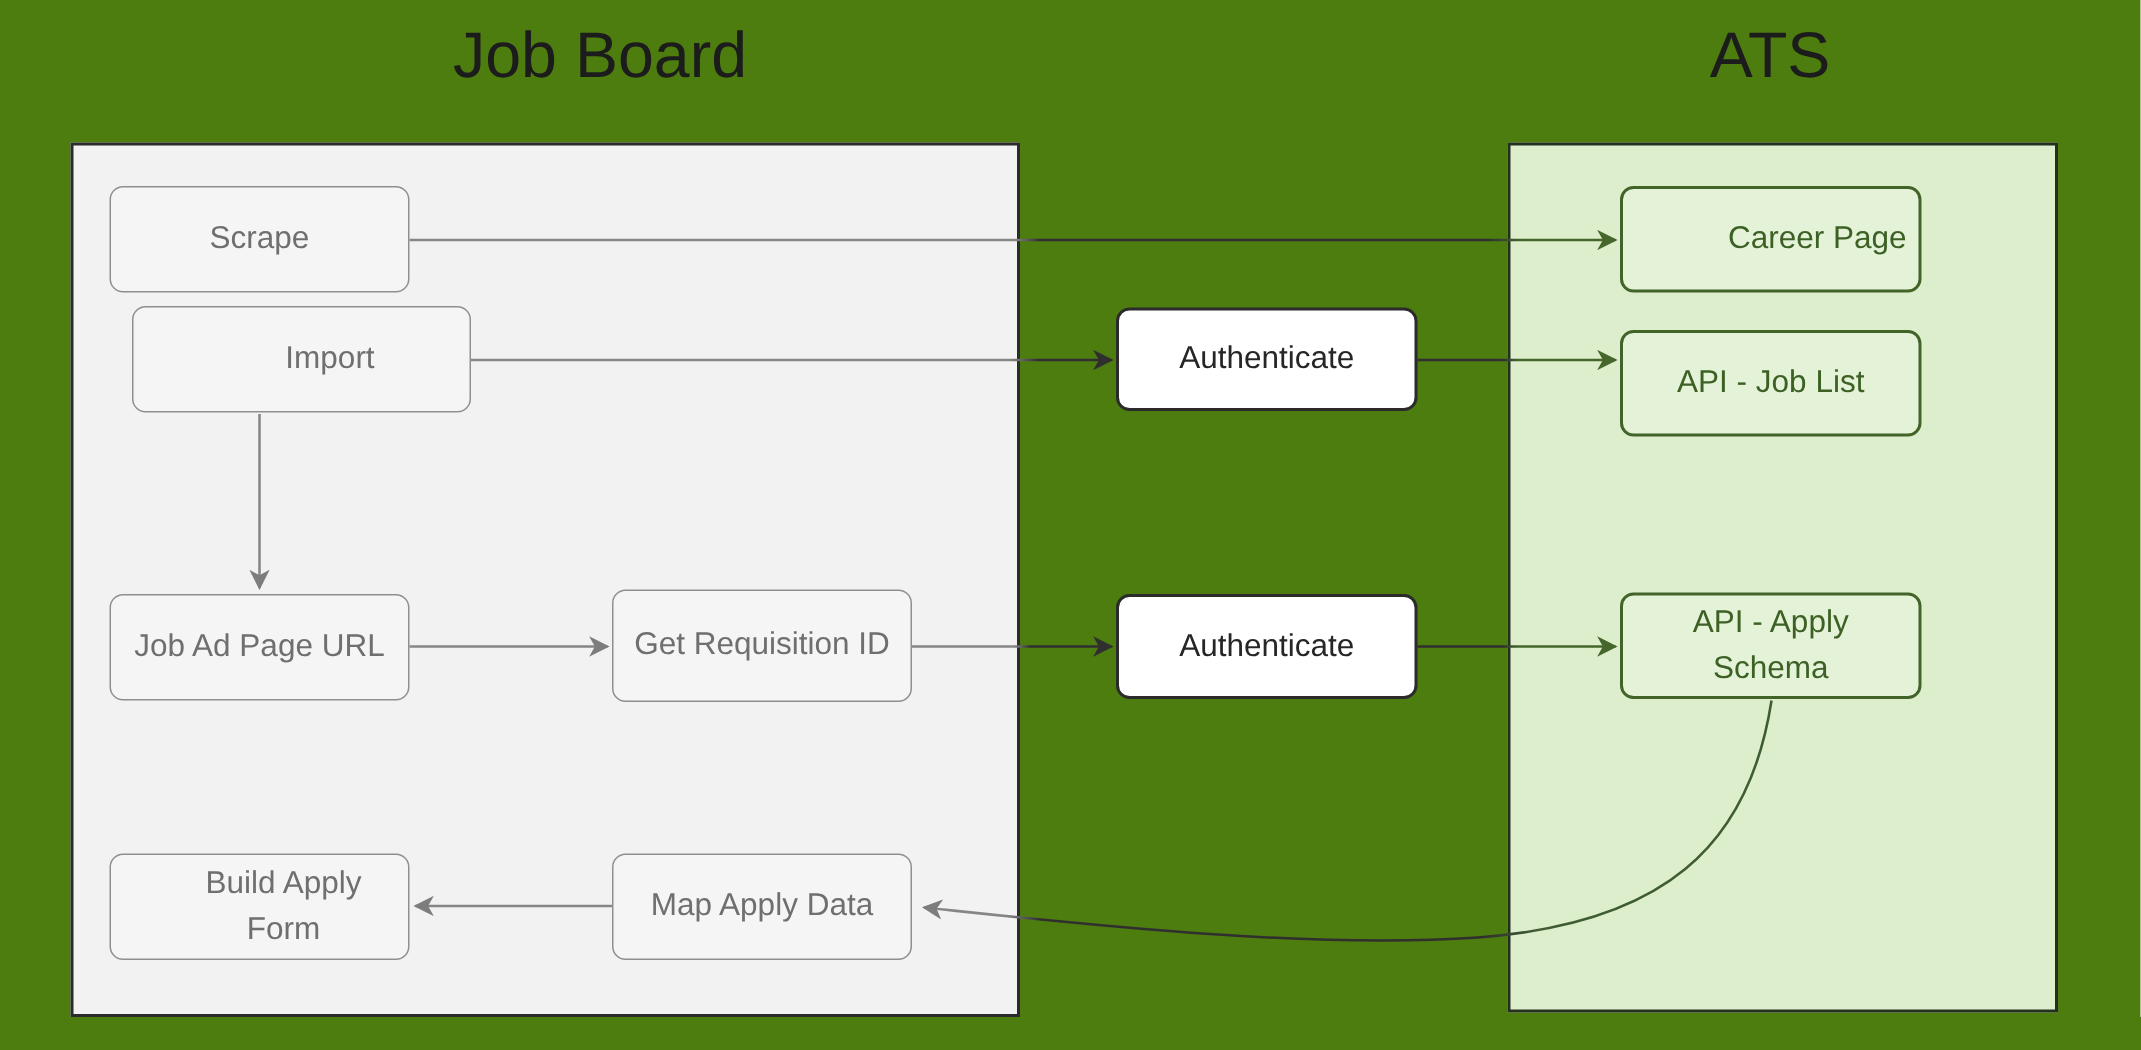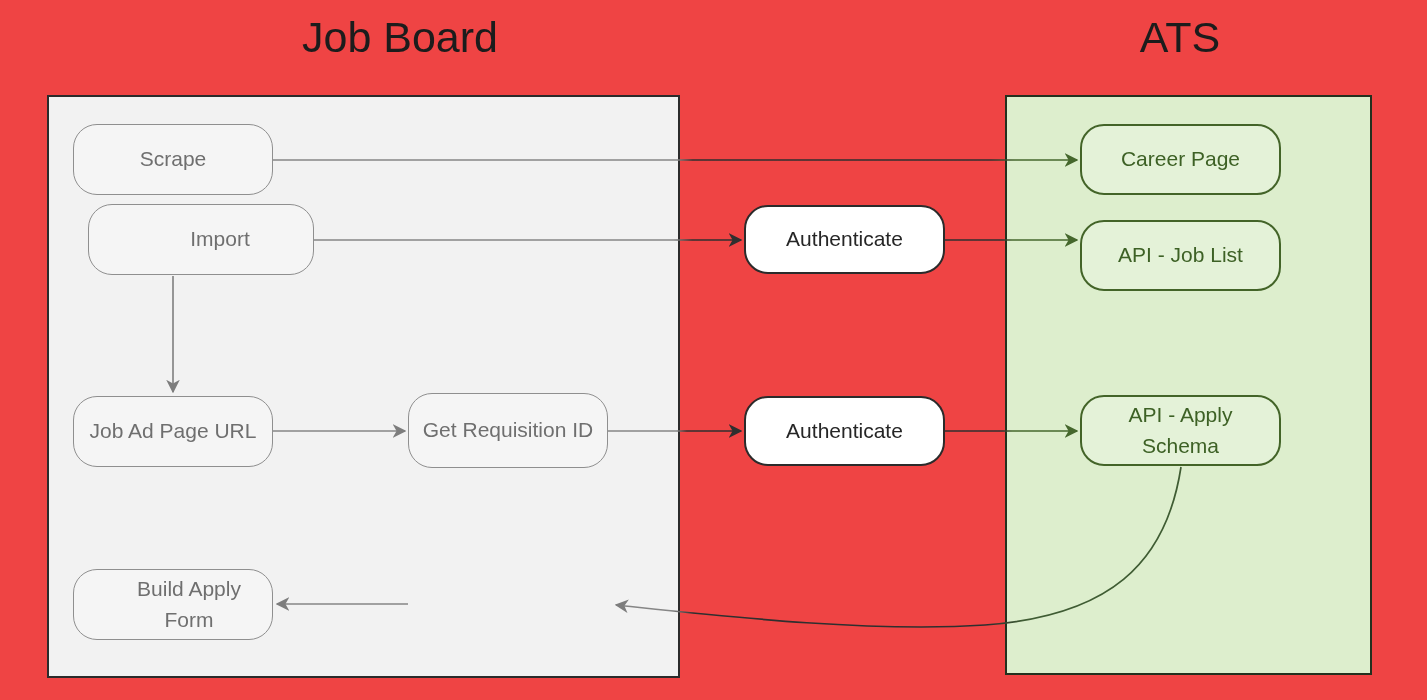--- a/index.html
+++ b/index.html
@@ -5,21 +5,21 @@
   html, body {
     margin: 0;
     padding: 0;
     background: #ffffff;
     font-family: "Liberation Sans", sans-serif;
   }
   .canvas {
     position: relative;
     width: 1427px;
     height: 700px;
-    background: #ef4444;
+    background: #4d7c0f;
     overflow: hidden;
   }
   .section-title {
     position: absolute;
     text-align: center;
     font-size: 43px;
     font-weight: 400;
     color: #1c1c1c;
     line-height: 1.2;
   }
@@ -44,21 +44,21 @@
   svg.edges {
     position: absolute;
     left: 0; top: 0;
     width: 1427px; height: 700px;
     pointer-events: none;
   }
 
   .node {
     position: absolute;
     box-sizing: border-box;
-    border-radius: 24px;
+    border-radius: 9px;
     display: flex;
     align-items: center;
     justify-content: center;
     text-align: center;
     font-size: 21px;
     line-height: 1.45;
     padding: 4px 8px;
   }
   .node-gray {
     background: #f5f5f5;
@@ -78,21 +78,21 @@
 
   
   #node-scrape            { left: 73px;   top: 124px; width: 200px; height: 71px; }
   #node-import            { left: 88px;   top: 204px; width: 226px; height: 71px; padding-left: 46px; }
   #node-job-ad-page-url   { left: 73px;   top: 396px; width: 200px; height: 71px; align-items: center; }
   #node-get-requisition-id{ left: 408px;  top: 393px; width: 200px; height: 75px; text-align: right; }
   #node-build-apply-form  { left: 73px;   top: 569px; width: 200px; height: 71px; padding-left: 40px; }
   #node-map-apply-data    { left: 408px;  top: 569px; width: 200px; height: 71px; }
   #node-authenticate-top  { left: 744px;  top: 205px; width: 201px; height: 69px; }
   #node-authenticate-bottom{ left: 744px; top: 396px; width: 201px; height: 70px; }
-  #node-career-page       { left: 1080px; top: 124px; width: 201px; height: 71px; }
+  #node-career-page       { left: 1080px; top: 124px; width: 201px; height: 71px; justify-content: flex-end; }
   #node-api-job-list      { left: 1080px; top: 220px; width: 201px; height: 71px; }
   #node-api-apply-schema  { left: 1080px; top: 395px; width: 201px; height: 71px; }
 </style>
 </head>
 <body>
 
 <div class="canvas">
 
   <div class="section-title title-left">Job Board</div>
   <div class="section-title title-right">ATS</div>
@@ -175,20 +175,23 @@
   </div>
   <div class="node node-gray" id="node-job-ad-page-url">
     <span>Job Ad Page URL</span>
   </div>
   <div class="node node-gray" id="node-get-requisition-id">
     <span>Get Requisition ID</span>
   </div>
   <div class="node node-gray" id="node-build-apply-form">
     <span>Build Apply Form</span>
   </div>
+  <div class="node node-gray" id="node-map-apply-data">
+    <span>Map Apply Data</span>
+  </div>
 
   <div class="node node-white" id="node-authenticate-top">
     <span>Authenticate</span>
   </div>
   <div class="node node-white" id="node-authenticate-bottom">
     <span>Authenticate</span>
   </div>
 
   <div class="node node-green" id="node-career-page">
     <span>Career Page</span>

